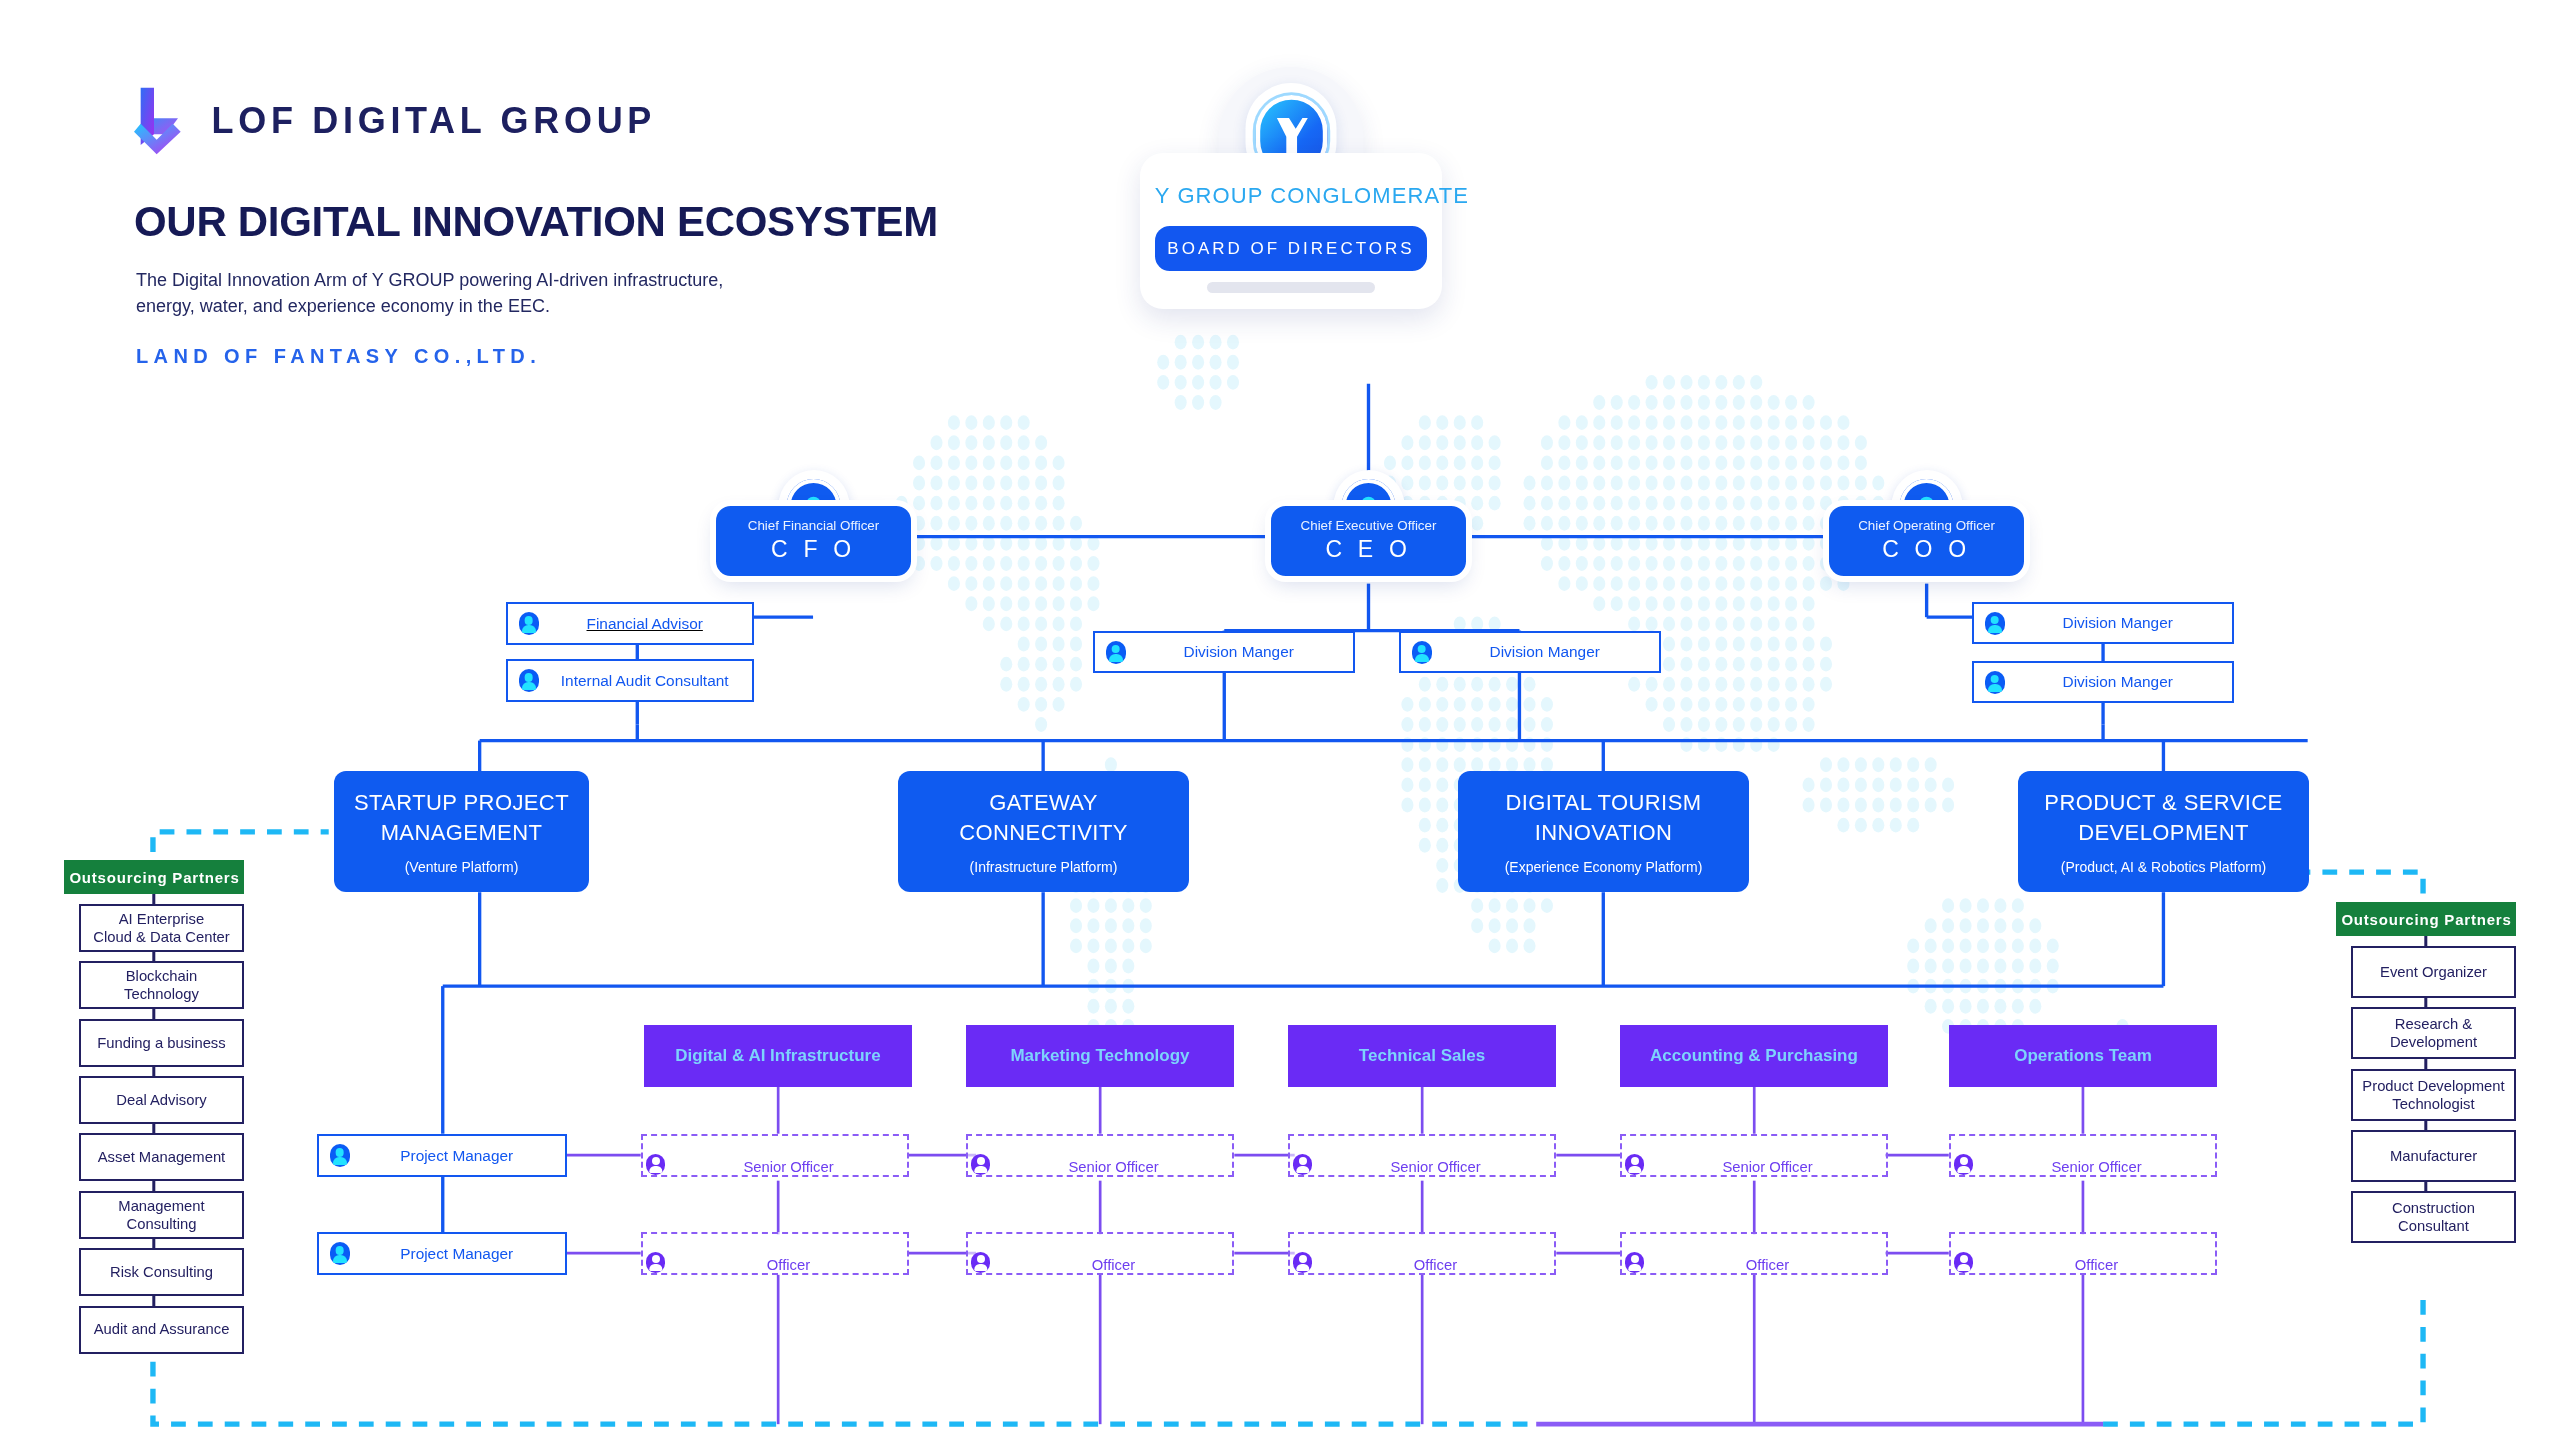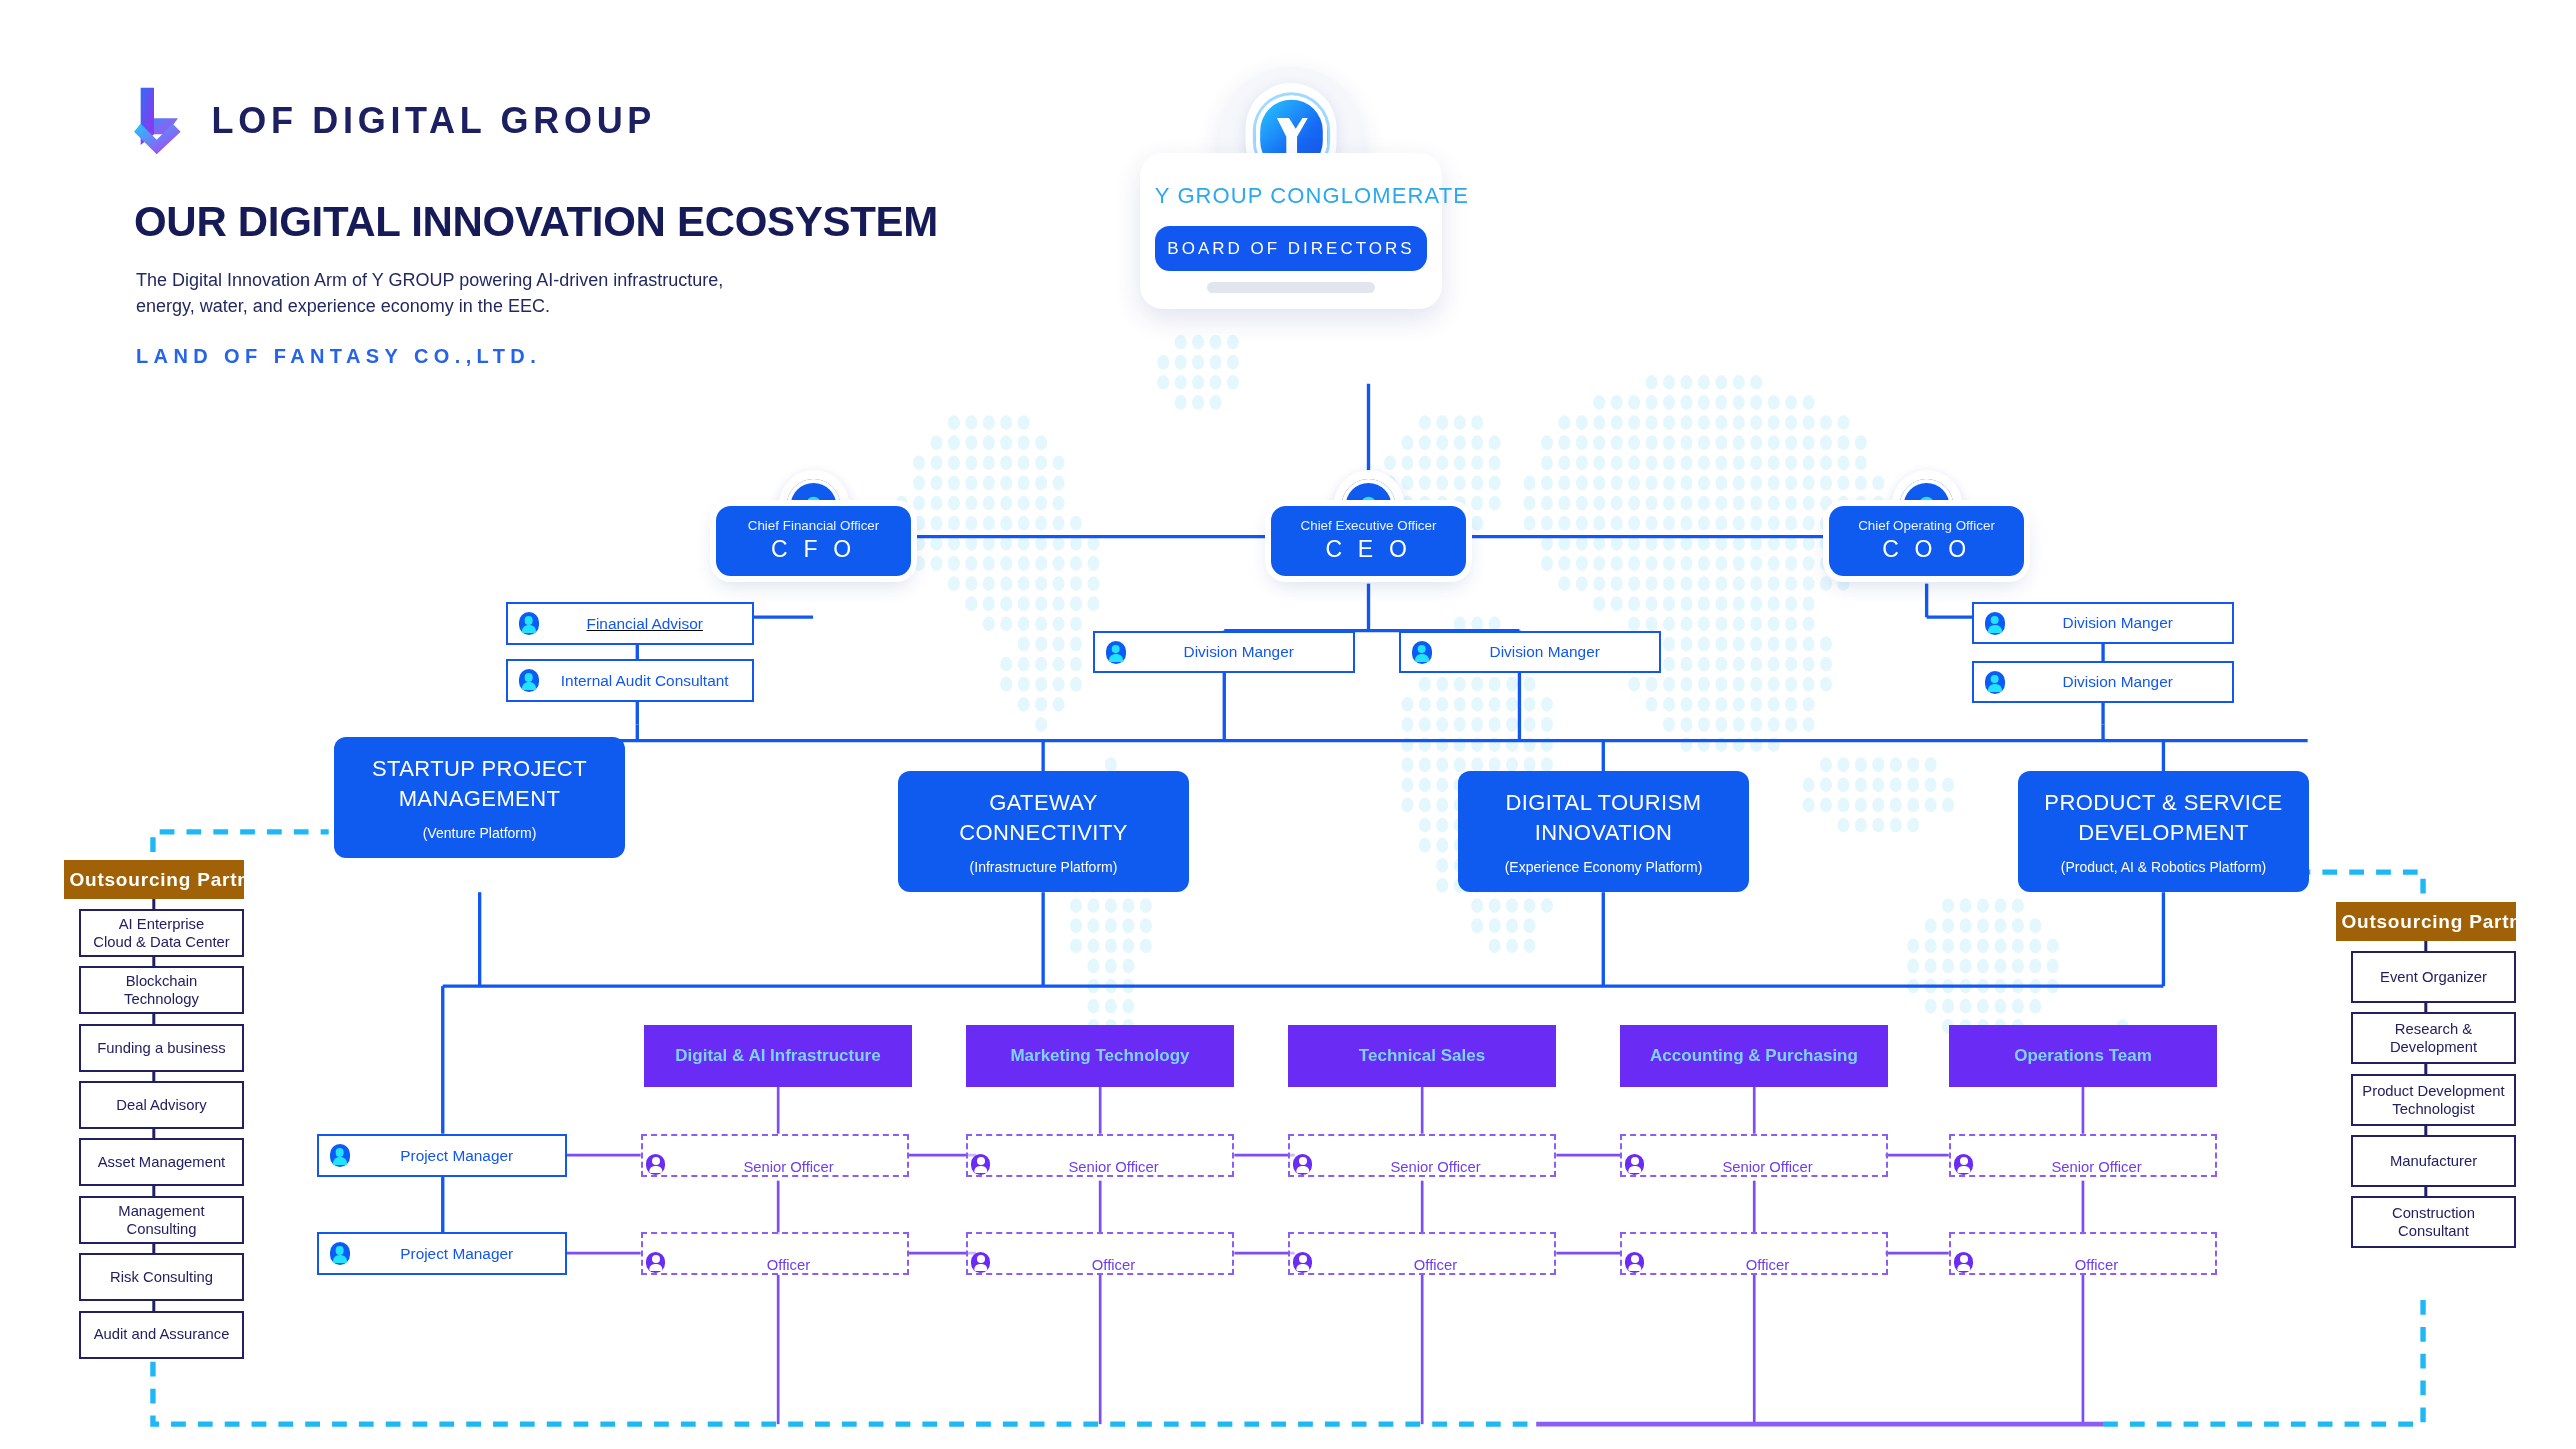--- a/index.html
+++ b/index.html
@@ -225,22 +225,22 @@
   .avatar-pp::after {
     content: ""; position: absolute; left: 50%; bottom: 2px;
     transform: translateX(-50%);
     width: 13.4px; height: 7.4px; border-radius: 6.7px 6.7px 2px 2px;
     background: #ffffff;
   }
 
   
   .partners { position: absolute; z-index: 3; }
   .partner-head {
-    background: #a16207; color: #ffffff;
-    font-size: 19px; letter-spacing: 0.8px; font-weight: 600;
+    background: #15803d; color: #ffffff;
+    font-size: 15px; letter-spacing: 0.8px; font-weight: 600;
     text-align: center;
     padding: 8.7px 5.4px;
     white-space: nowrap;
   }
   .partner-item {
     background: #ffffff;
     border: 2.7px solid #232061;
     color: #232061;
     font-size: 14.8px; line-height: 1.22;
     text-align: center;
@@ -1169,21 +1169,21 @@
 
 <div class="staffbox" style="left:1972px; top:602px; width:262px; height:42px;">
   <span class="avatar-sm"></span>
   <span class="label">Division Manger</span>
 </div>
 <div class="staffbox" style="left:1972px; top:661px; width:262px; height:42px;">
   <span class="avatar-sm"></span>
   <span class="label">Division Manger</span>
 </div>
 
-<div class="platform" style="left:334px; top:737px; width:291px; height:121px;">
+<div class="platform" style="left:334px; top:771px; width:255px; height:121px;">
   <div class="pname" style="white-space:pre-line">STARTUP PROJECT
 MANAGEMENT</div>
   <div class="psub">(Venture Platform)</div>
 </div>
 <div class="platform" style="left:898px; top:771px; width:291px; height:121px;">
   <div class="pname" style="white-space:pre-line">GATEWAY
 CONNECTIVITY</div>
   <div class="psub">(Infrastructure Platform)</div>
 </div>
 <div class="platform" style="left:1458px; top:771px; width:291px; height:121px;">

